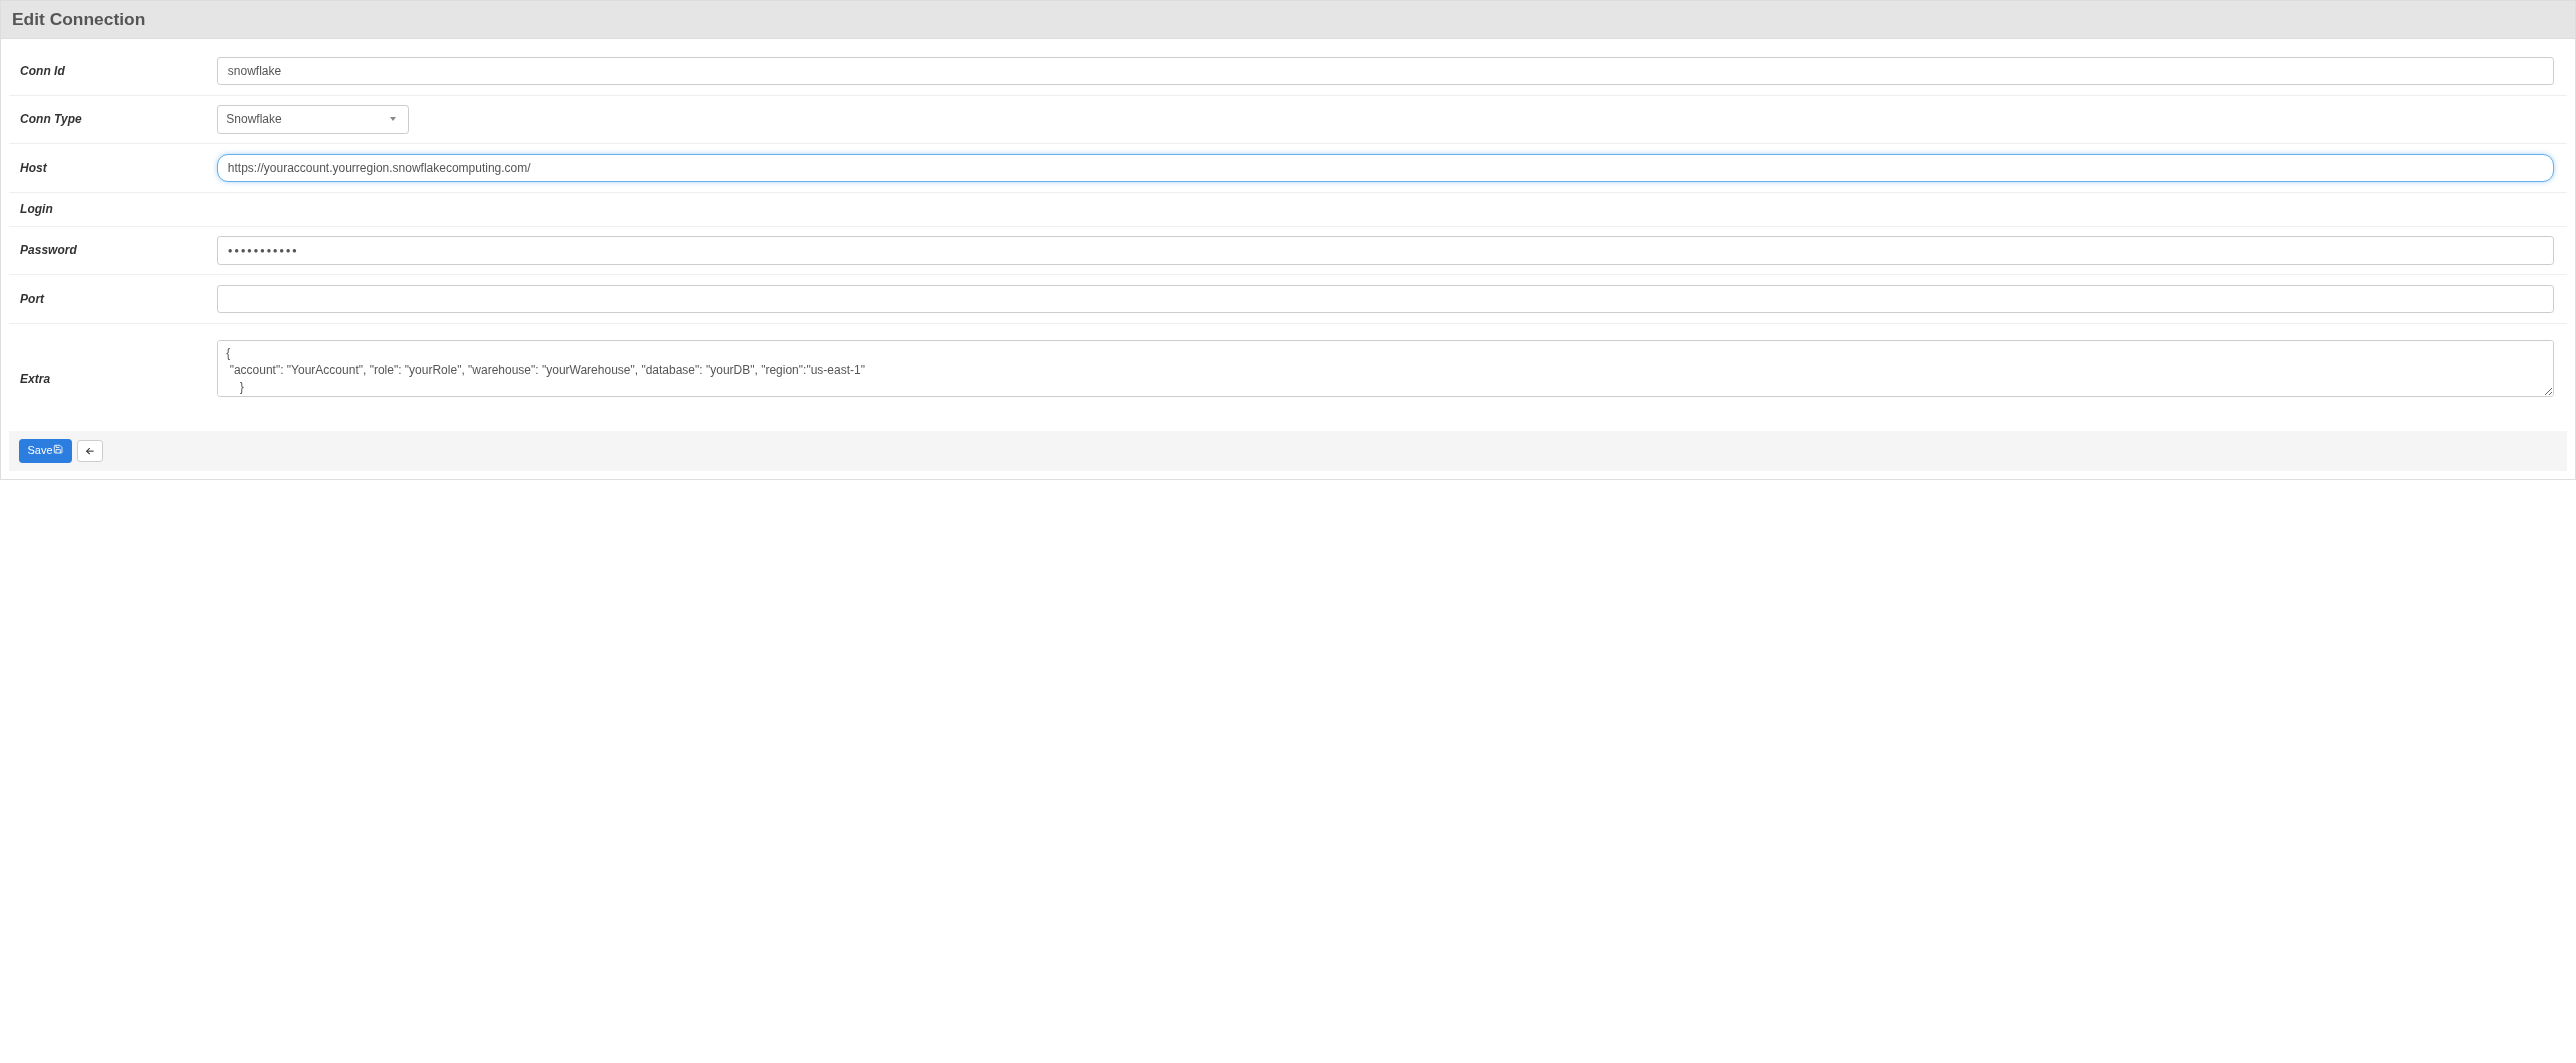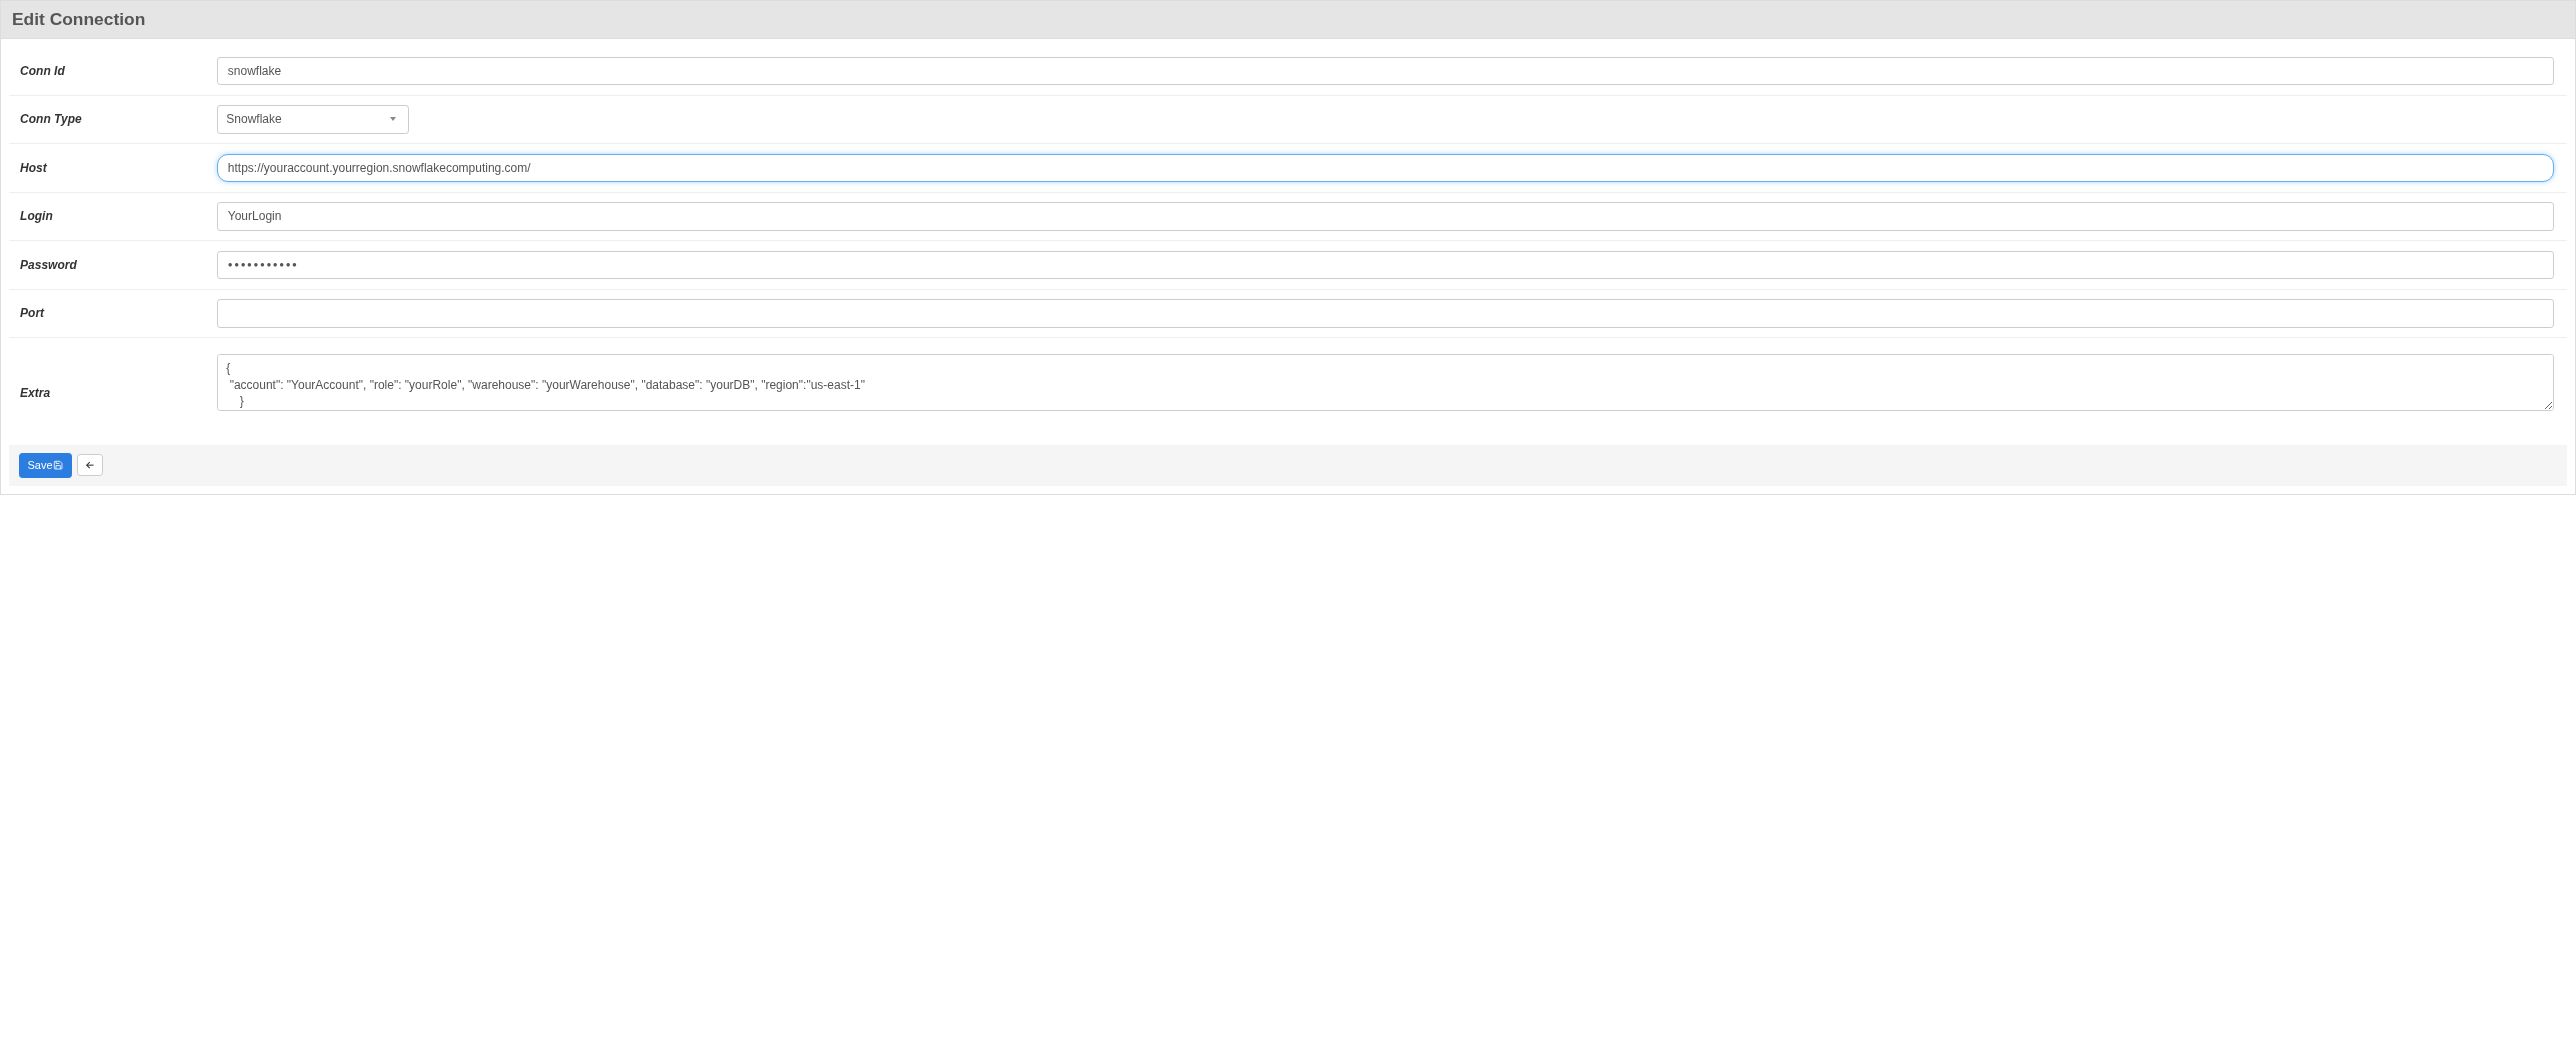--- a/index.html
+++ b/index.html
@@ -114,21 +114,21 @@
       background: #f5f5f5;
       padding: 8px 9.5px;
       display: flex;
       align-items: center;
       gap: 4.8px;
       margin: 8px;
       border-radius: 0;
     }
     .btn {
       display: inline-flex;
-      align-items: center;
+      align-items: flex-start;
       padding: 4.8px 8px;
       font-size: 11px;
       line-height: 1.2;
       border-radius: 3.2px;
       cursor: pointer;
       border: 0.8px solid transparent;
     }
     .btn-primary {
       background: #2b7de0;
       color: #fff;
@@ -179,23 +179,20 @@
     <div class="form-row">
       <div class="form-label">Host</div>
       <div class="form-control-wrap">
         <input class="form-input focused" type="text" value="https://youraccount.yourregion.snowflakecomputing.com/" style="">
       </div>
     </div>
 
 
     <div class="form-row">
       <div class="form-label">Login</div>
-      <div class="form-control-wrap">
-        <input class="form-input" type="text" value="YourLogin" style="">
-      </div>
     </div>
 
     <div class="form-row">
       <div class="form-label">Password</div>
       <div class="form-control-wrap">
         <input class="form-input password-dots" type="text" value="●●●●●●●●●●●" style="">
       </div>
     </div>
 
     <div class="form-row">

